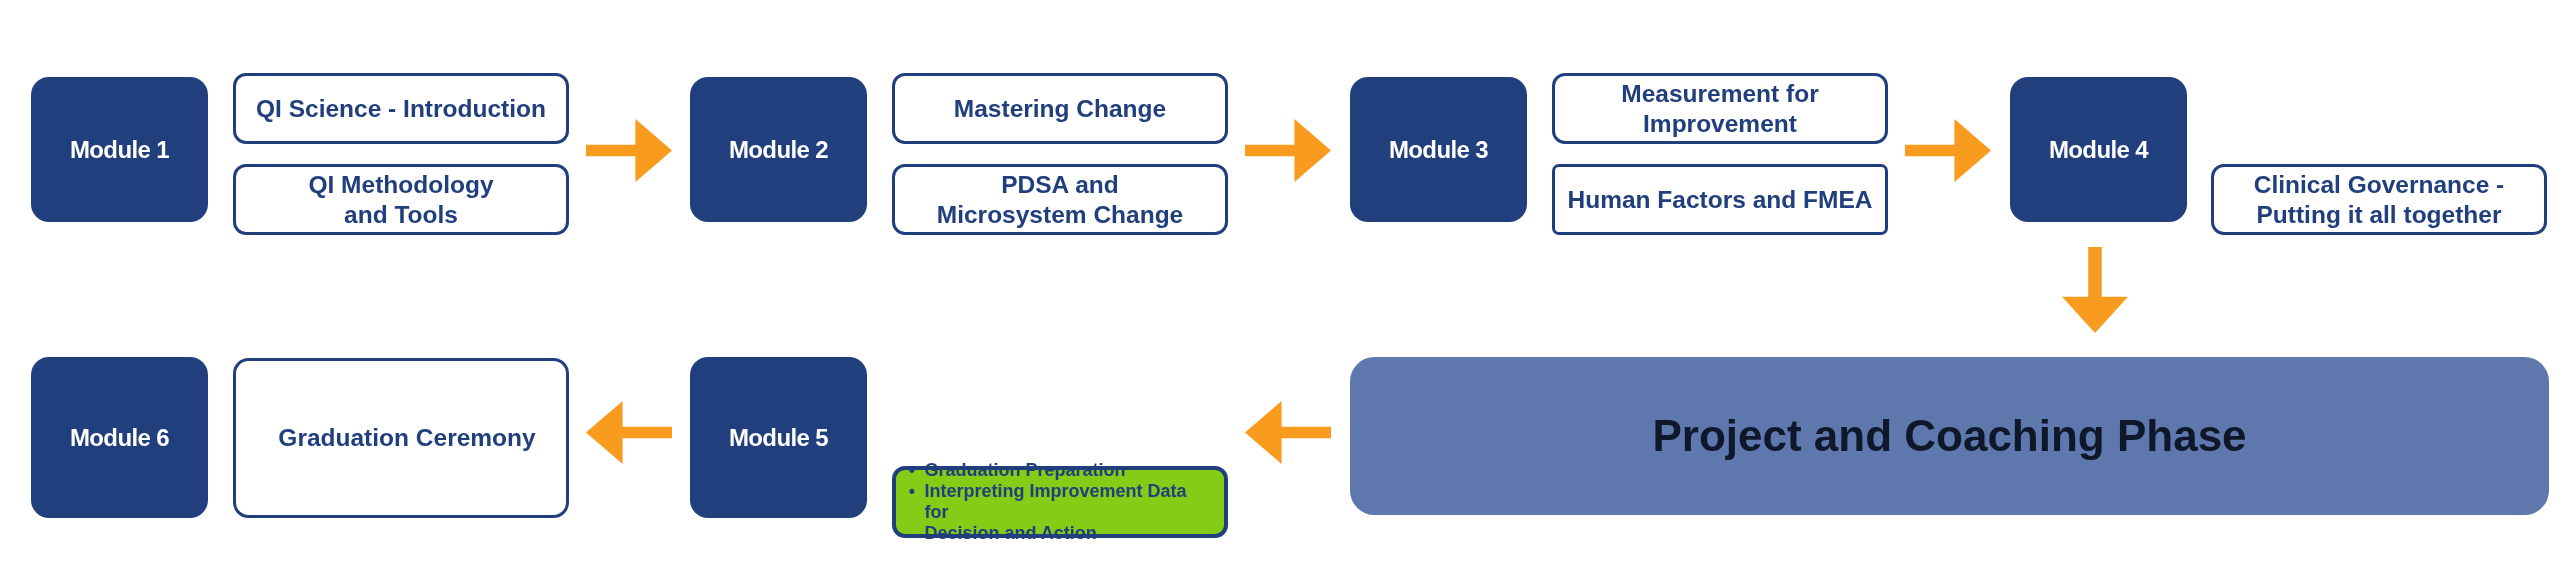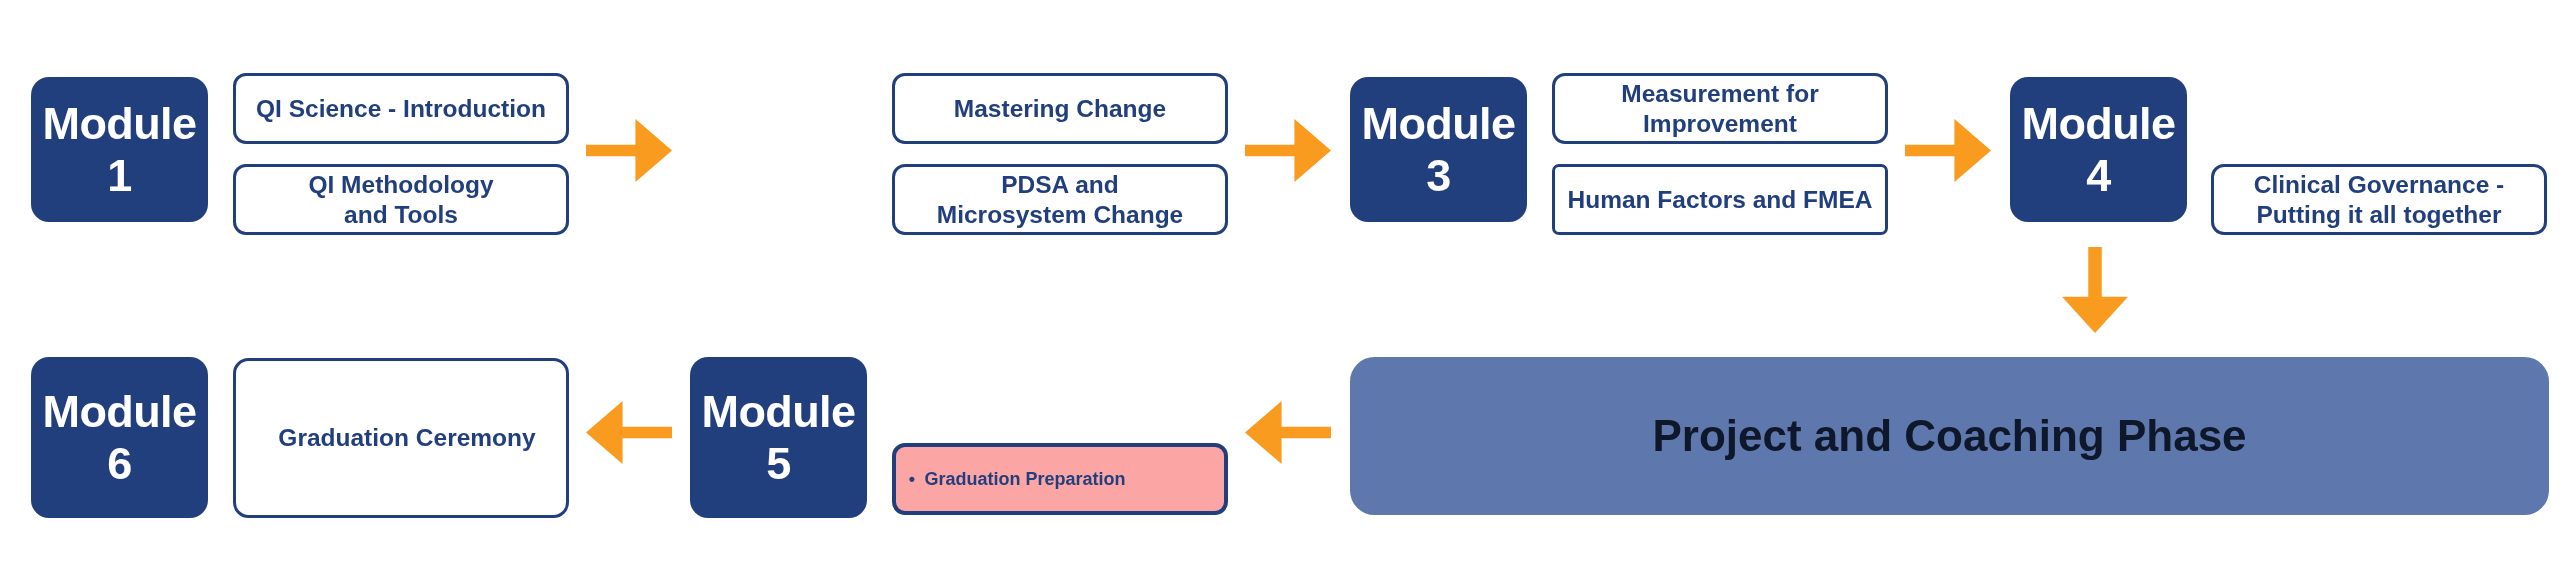--- a/index.html
+++ b/index.html
@@ -16,21 +16,21 @@
     overflow:hidden;
   }
   .abs{position:absolute;box-sizing:border-box;}
   
   .module{
     width:177px;height:145px;
     background:var(--navy);
     border-radius:18px;
     color:#ffffff;
     font-weight:bold;
-    font-size:45px;
+    font-size:24px;
     letter-spacing:-0.6px;
     display:flex;align-items:center;justify-content:center;
     text-align:center;
   }
   #mod1{left:31px;top:77px;}
   #mod2{left:690px;top:77px;}
   #mod3{left:1350px;top:77px;}
   #mod4{left:2010px;top:77px;}
   #mod5{left:690px;top:357px;height:161px;}
   #mod6{left:31px;top:357px;height:161px;}
@@ -53,22 +53,22 @@
   #t2a{left:892px;top:73px;}
   #t2b{left:892px;top:164px;}
   #t3a{left:1552px;top:73px;}
   #t3b{left:1552px;top:164px;border-radius:7px;}
   #t4a{left:2211px;top:73px;}
   #t4b{left:2211px;top:164px;}
   #grad{left:233px;top:358px;width:336px;height:160px;border-radius:15.5px;padding-left:12px;}
   #lead{left:892px;top:358px;height:64px;}
   
   .bullets-box{
-    left:892px;top:443px;width:336px;height:72px;
-    background:#fca5a5;
+    left:892px;top:466px;width:336px;height:72px;
+    background:#84cc16;
     border:4.5px solid var(--navy);
     border-radius:13px;
     color:var(--navy);
     font-weight:bold;
     font-size:18px;
     line-height:21px;
     display:flex;flex-direction:column;justify-content:center;
     padding:2.6px 9px 2.6px 6.4px;
   }
   .bullets-box ul{margin:0;padding:0;list-style:none;}
@@ -112,20 +112,21 @@
   <div class="abs topic" id="t1b">QI Methodology
 and Tools</div>
   <div class="abs topic" id="t1a">QI Science - Introduction</div>
 
   <div class="arrow" id="arr1">
     <svg viewBox="0 0 134 98" preserveAspectRatio="none">
         <polygon points="0,40 77,40 77,0 134,49 77,98 77,58 0,58"></polygon>
       </svg>
   </div>
 
+  <div class="abs module" id="mod2">Module 2</div>
   <div class="abs topic" id="t2a">Mastering Change</div>
   <div class="abs topic" id="t2b">PDSA and
 Microsystem Change</div>
 
   <div class="arrow" id="arr2">
     <svg viewBox="0 0 134 98" preserveAspectRatio="none">
         <polygon points="0,40 77,40 77,0 134,49 77,98 77,58 0,58"></polygon>
       </svg>
   </div>
 
@@ -155,20 +156,22 @@
   <div class="arrow" id="arr5">
     <svg viewBox="0 0 134 98" preserveAspectRatio="none">
         <polygon points="134,40 57,40 57,0 0,49 57,98 57,58 134,58"></polygon>
       </svg>
   </div>
 
   <div class="abs module" id="mod5">Module 5</div>
   <div class="abs bullets-box" id="bullets">
     <ul>
       <li>Graduation Preparation</li>
+      <li>Interpreting Improvement Data for
+Decision and Action</li>
     </ul>
   </div>
 
   <div class="arrow" id="arr6">
     <svg viewBox="0 0 134 98" preserveAspectRatio="none">
         <polygon points="134,40 57,40 57,0 0,49 57,98 57,58 134,58"></polygon>
       </svg>
   </div>
 
   <div class="abs module" id="mod6">Module 6</div>

